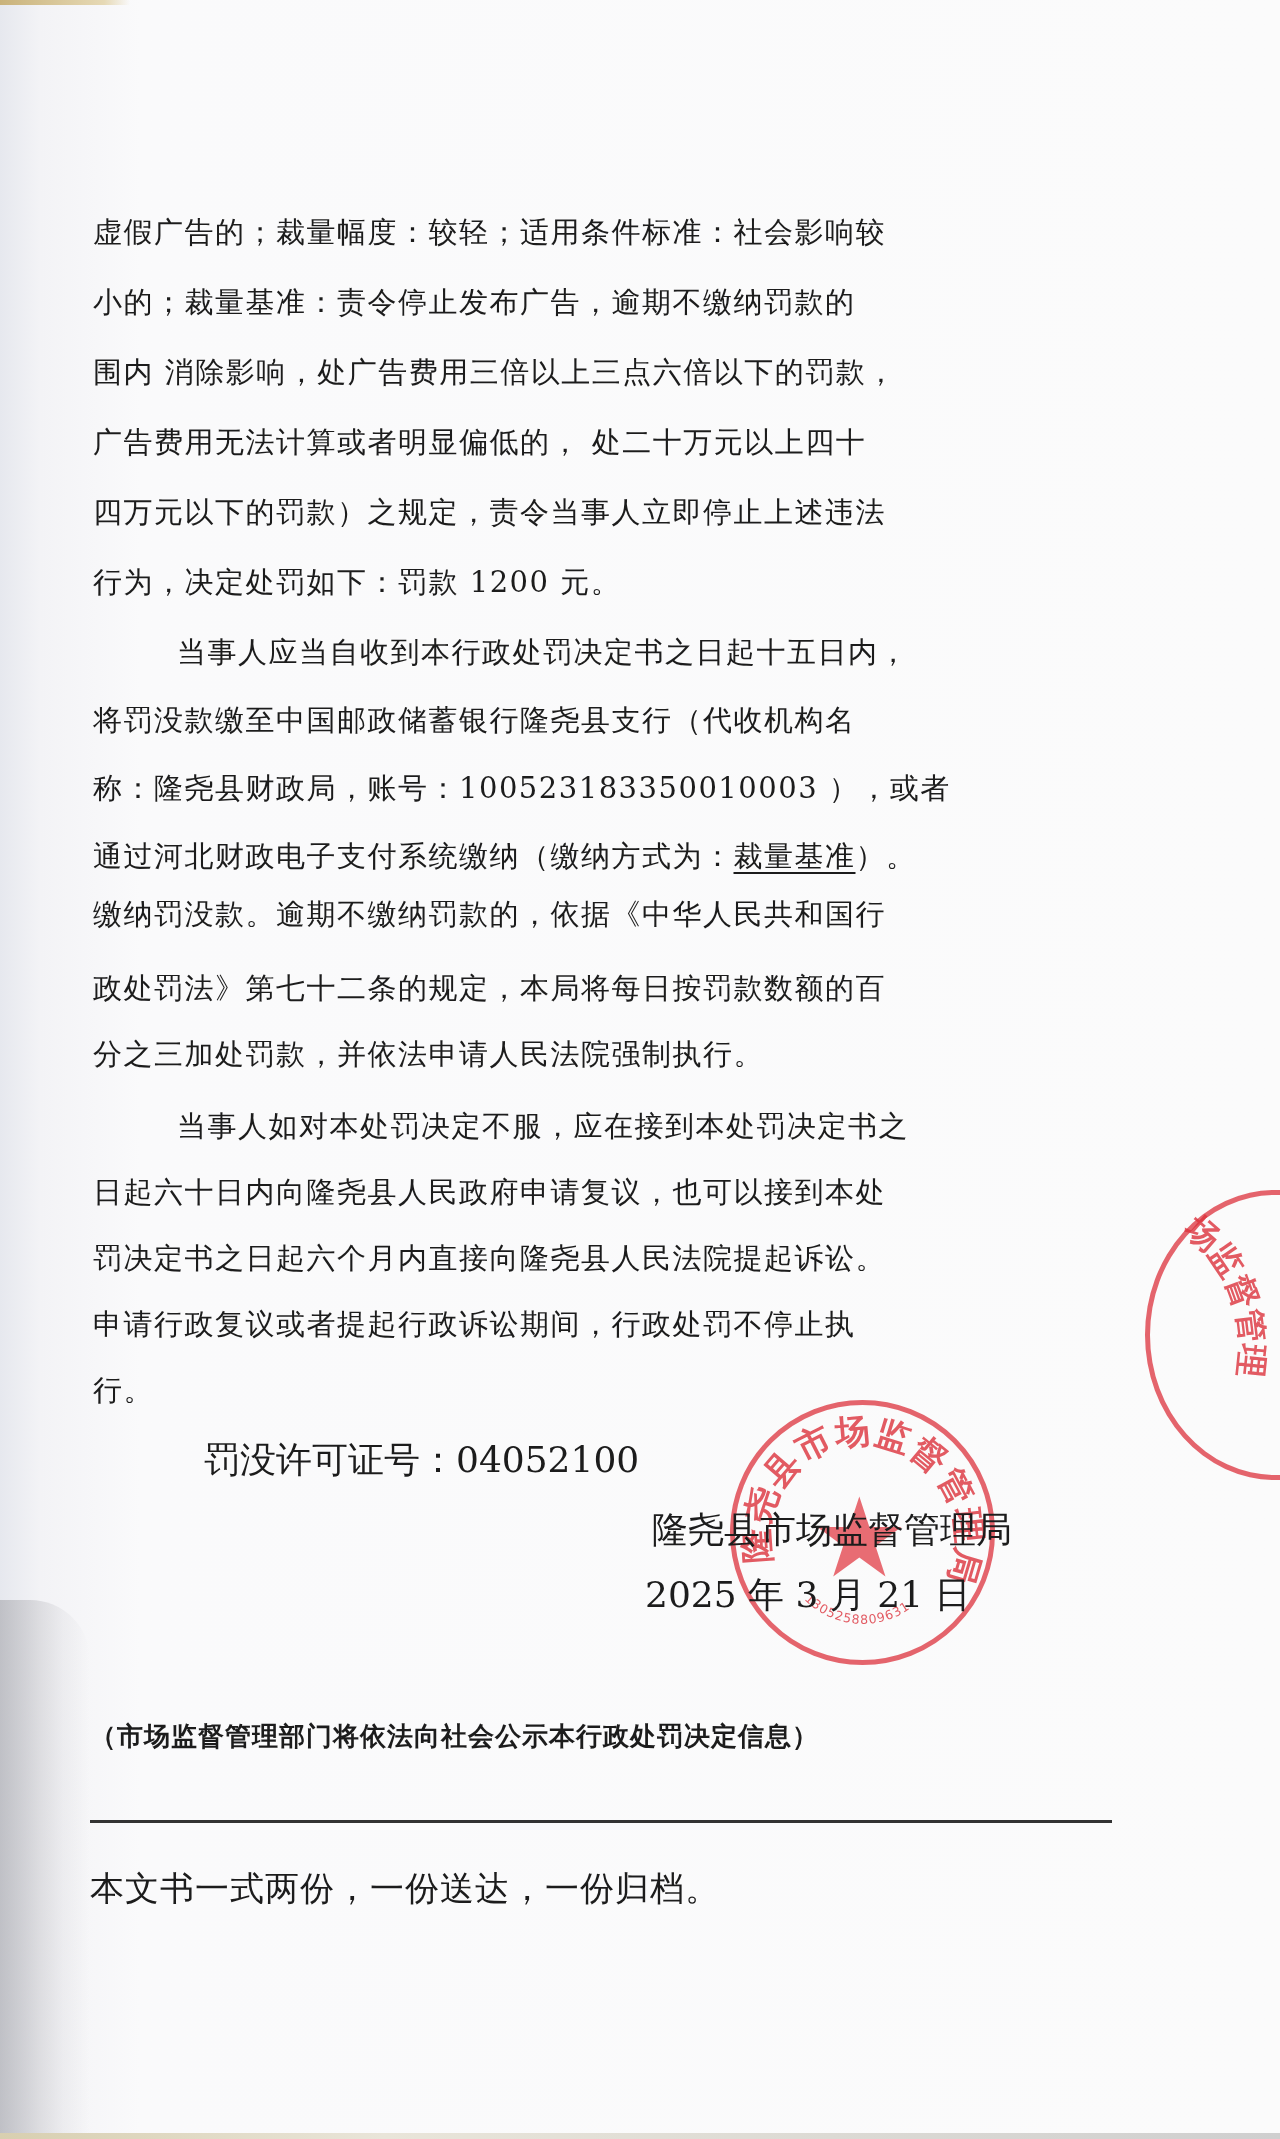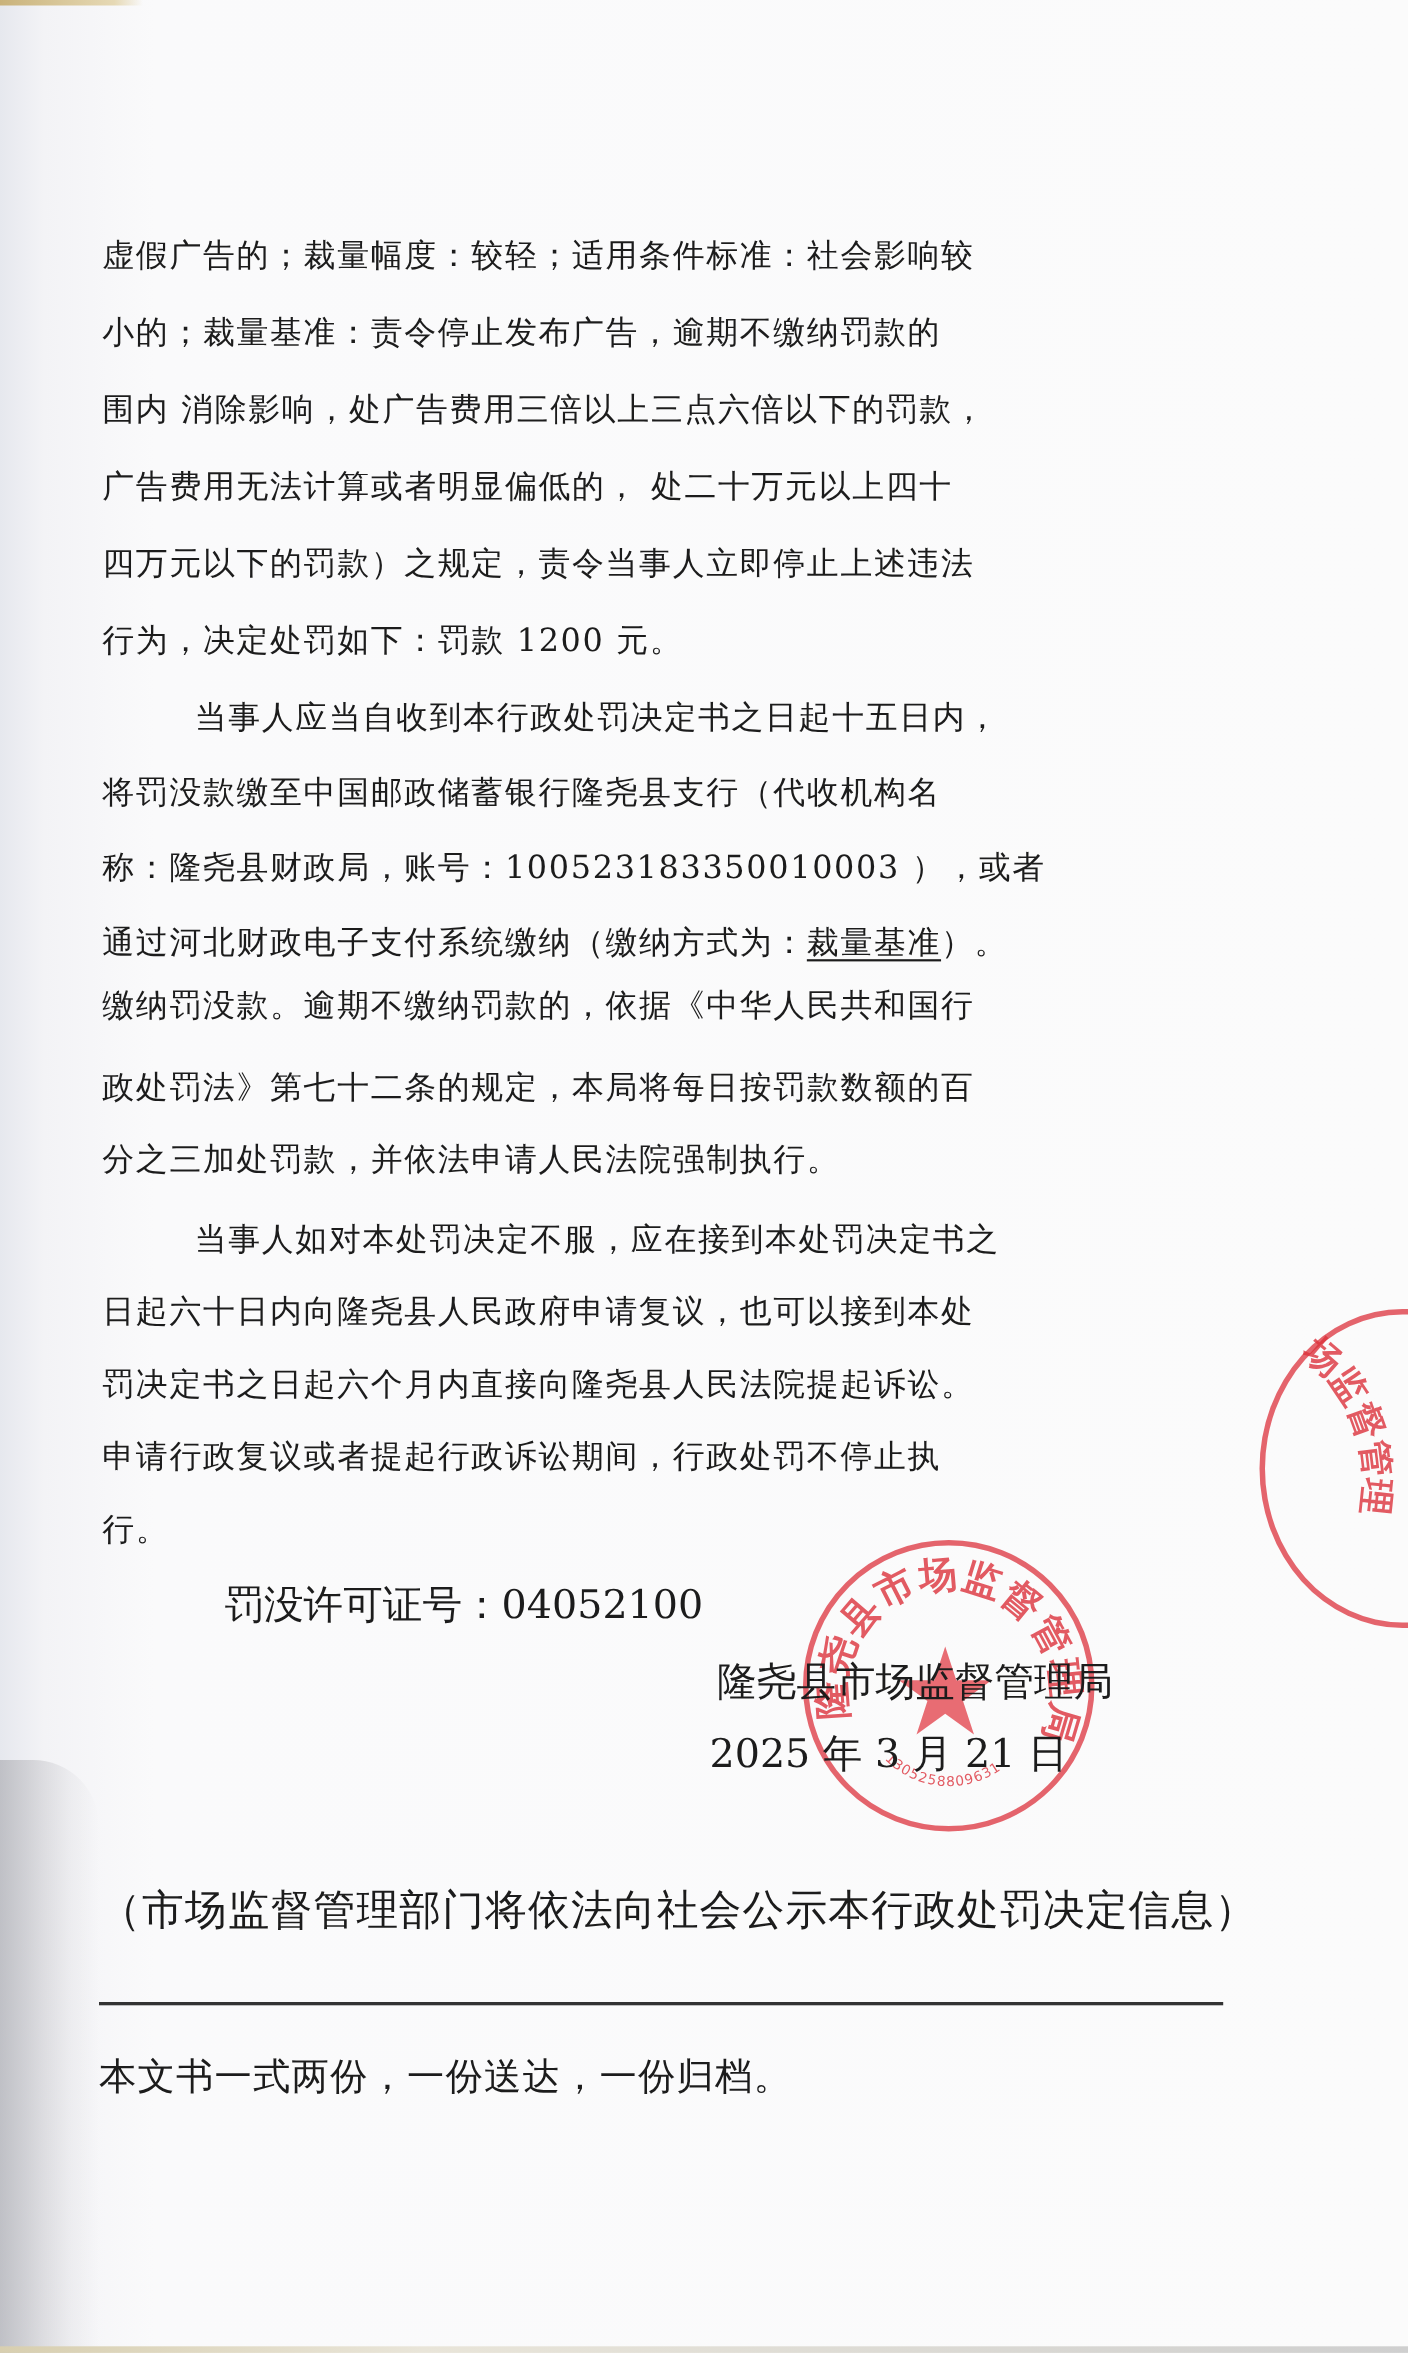--- a/index.html
+++ b/index.html
@@ -13,21 +13,21 @@
   .shadow { position:absolute; left:0; top:1600px; width:90px; height:539px;
     background: linear-gradient(90deg, rgba(160,160,165,0.55), rgba(200,200,205,0.2) 70%, transparent); border-radius:0 60px 0 0; }
   .bottom-edge { position:absolute; left:0; bottom:0; width:1280px; height:6px; background:linear-gradient(90deg,#d8cfb0,#e9e5d9 30%,#cfcfcf); }
   .line {
     position:absolute; left:93px; width:980px; height:52px;
     font-size:29px; line-height:52px; white-space:nowrap; letter-spacing:1.5px;
   }
   .indent { left:166px;margin-left:11px; }
   .u { text-decoration: underline; text-underline-offset:6px; }
   .sig { position:absolute; font-size:36px; line-height:52px; white-space:nowrap; }
-  .notice { position:absolute; left:90px; top:1710px; font-size:38px; line-height:52px; font-weight:normal; letter-spacing:1px; white-space:nowrap; }
+  .notice { position:absolute; left:90px; top:1710px; font-size:26px; line-height:52px; font-weight:bold; letter-spacing:1px; white-space:nowrap; }
   .sep { position:absolute; left:90px; top:1820px; width:1022px; height:3px; background:#333; }
   .footer-note { position:absolute; left:90px; top:1862px; font-size:34px; line-height:52px; letter-spacing:1px; white-space:nowrap; }
   .stamp {
     position:absolute; left:730px; top:1400px; width:265px; height:265px; border-radius:50%;
     border:5px solid rgba(220,50,60,0.75); box-sizing:border-box;
   }
   .stamp .star { position:absolute; left:75px; top:78px; font-size:110px; line-height:110px; color:rgba(225,60,70,0.75); }
   .stamp .ring-text { position:absolute; left:0; top:0; width:100%; height:100%; }
   .stamp2 {
     position:absolute; left:1145px; top:1190px; width:260px; height:290px; border-radius:50%;

